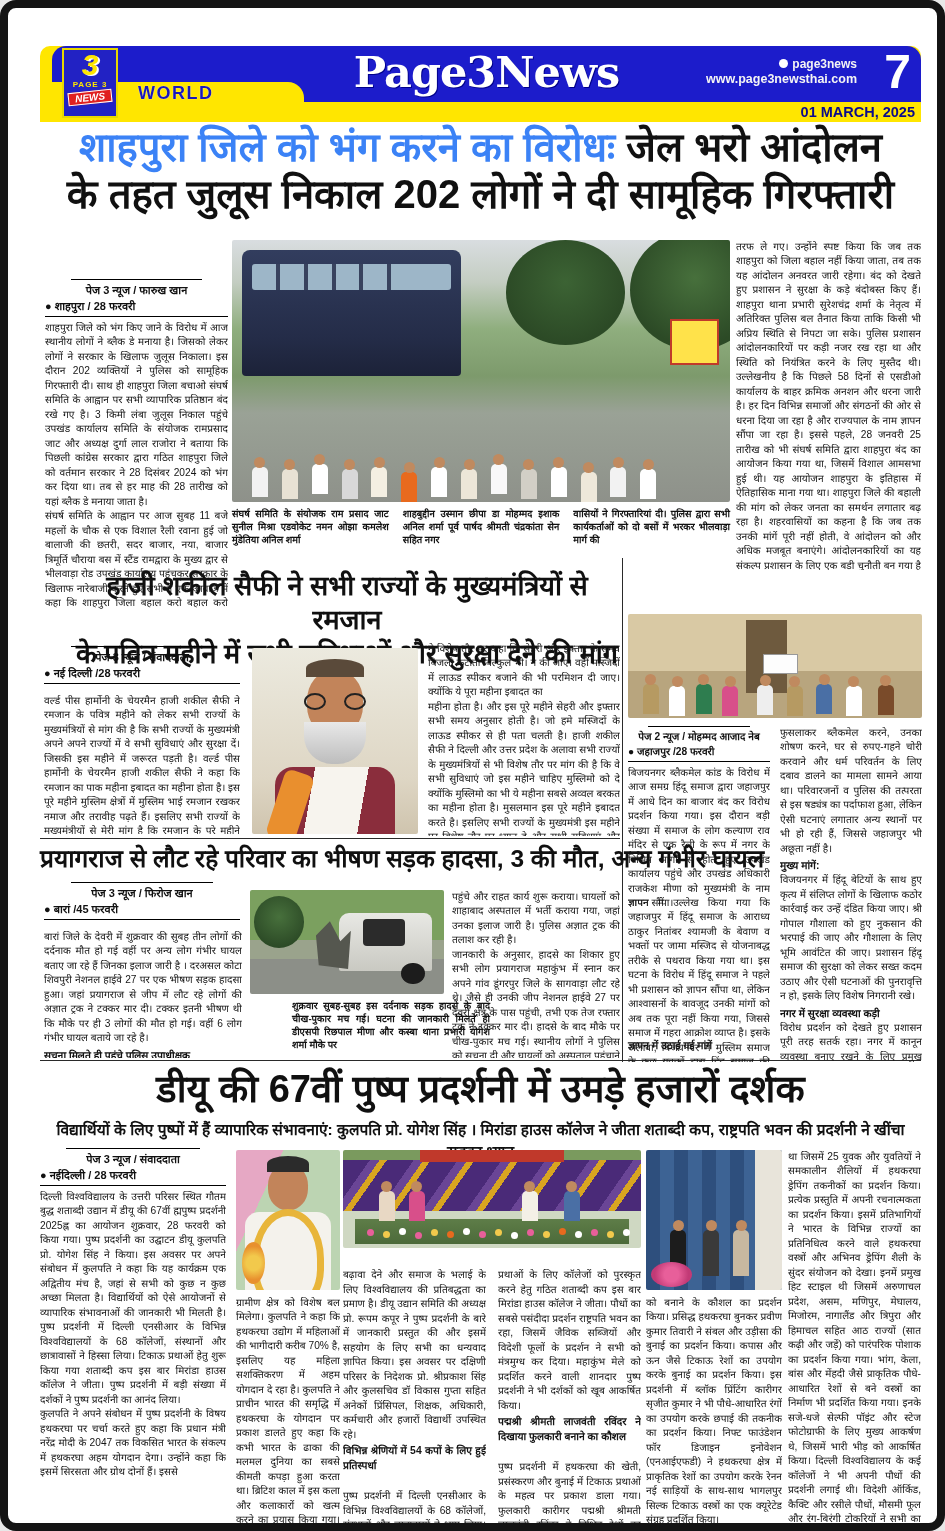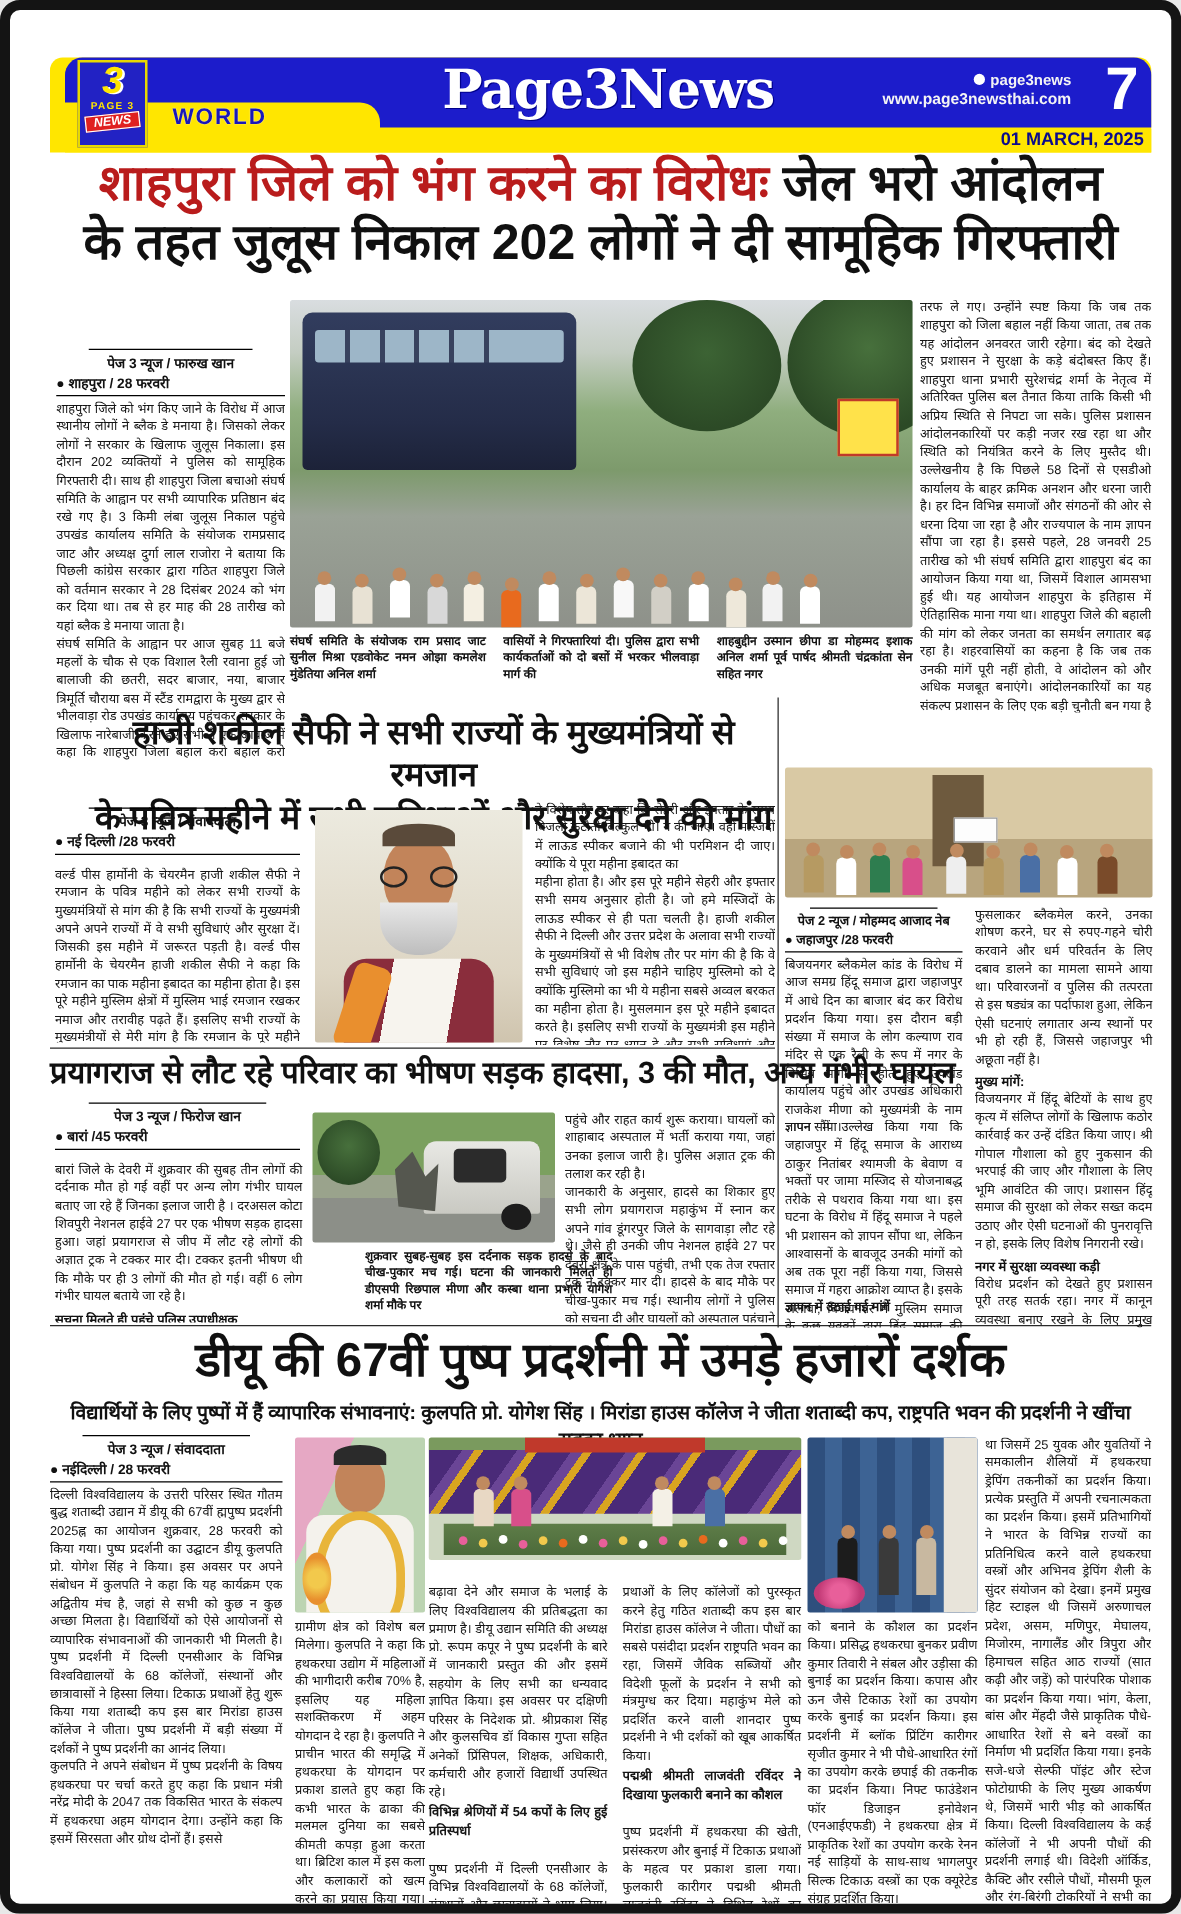--- a/index.html
+++ b/index.html
@@ -18,21 +18,21 @@
   .m-dot{display:inline-block;width:9px;height:9px;border-radius:50%;background:#fff;margin-right:4px;}
   .m-pageno{position:absolute;right:10px;top:-2px;font-size:48px;font-weight:800;color:#fff;}
   .m-date{position:absolute;left:12px;right:0;bottom:0;height:19px;background:#ffe600;text-align:right;font-size:14.5px;font-weight:800;color:#0a0a8c;line-height:19px;padding-right:6px;box-sizing:border-box;}
   .logo-box{position:absolute;left:22px;top:2px;width:56px;height:70px;background:#2222c4;border:2px solid #e8d800;box-sizing:border-box;text-align:center;z-index:3;}
   .logo-3{font-size:30px;font-weight:900;font-style:italic;color:#ffe600;line-height:30px;text-shadow:2px 1px 0 #fff;}
   .logo-page{font-size:8px;font-weight:bold;color:#ffe600;letter-spacing:1px;}
   .logo-news{margin:2px auto 0;width:42px;background:#e02020;color:#fff;font-size:10px;font-weight:900;font-style:italic;transform:rotate(-6deg);border:1px solid #fff;}
   
   .lead-head{left:32px;top:116px;width:881px;text-align:center;font-weight:800;line-height:1.18;}
   .lead-head .l1{font-size:40px;}
-  .lead-head .red{color:#b91c1c;}
+  .lead-head .red{color:#3b82f6;}
   .lead-head .l2{font-size:40px;color:#101010;}
   .head2{font-weight:800;color:#101010;line-height:1.25;}
   .body-txt{font-size:10.2px;line-height:1.42;text-align:justify;color:#151515;white-space:pre-line;overflow:hidden;}
   .seg-h{font-weight:bold;font-size:10.4px;margin:2px 0 1px;}
   .byline{margin-bottom:4px;}
   .bl-rule{border-top:1.6px solid #000;width:72%;margin:0 auto 2px;}
   .bl-name{text-align:center;font-weight:bold;font-size:11px;}
   .bl-place{font-weight:bold;font-size:11px;margin-top:1px;}
   .bl-rule2{border-top:1.2px solid #000;margin-top:3px;}
   .caption{font-size:9.6px;font-weight:bold;line-height:1.35;text-align:justify;color:#111;}
@@ -102,22 +102,22 @@
     <i class="pf" style="left:52%;bottom:3%;background:#f8f8f8;"></i>
     <i class="pf" style="left:58%;bottom:1%;background:#d2cfc6;"></i>
     <i class="pf" style="left:64%;bottom:2%;background:#ffffff;"></i>
     <i class="pf" style="left:70%;bottom:0;background:#eee8da;"></i>
     <i class="pf" style="left:76%;bottom:2%;background:#f2f2f2;"></i>
     <i class="pf" style="left:82%;bottom:1%;background:#ffffff;"></i>
   </div>
 
   <div class="abs" style="left:224px;top:500px;width:498px;height:52px;display:flex;gap:14px;">
     <div class="caption" style="width:160px;">संघर्ष समिति के संयोजक राम प्रसाद जाट सुनील मिश्रा एडवोकेट नमन ओझा कमलेश मुंडेतिया अनिल शर्मा</div>
+    <div class="caption" style="width:160px;">शाहबुद्दीन उस्मान छीपा डा मोहम्मद इशाक अनिल शर्मा पूर्व पार्षद श्रीमती चंद्रकांता सेन सहित नगर</div>
     <div class="caption" style="width:160px;">वासियों ने गिरफ्तारियां दी। पुलिस द्वारा सभी कार्यकर्ताओं को दो बसों में भरकर भीलवाड़ा मार्ग की</div>
-    <div class="caption" style="width:160px;">शाहबुद्दीन उस्मान छीपा डा मोहम्मद इशाक अनिल शर्मा पूर्व पार्षद श्रीमती चंद्रकांता सेन सहित नगर</div>
   </div>
 
   <div class="abs body-txt" style="left:728px;top:232px;width:185px;height:330px;">तरफ ले गए। उन्होंने स्पष्ट किया कि जब तक शाहपुरा को जिला बहाल नहीं किया जाता, तब तक यह आंदोलन अनवरत जारी रहेगा। बंद को देखते हुए प्रशासन ने सुरक्षा के कड़े बंदोबस्त किए हैं। शाहपुरा थाना प्रभारी सुरेशचंद्र शर्मा के नेतृत्व में अतिरिक्त पुलिस बल तैनात किया ताकि किसी भी अप्रिय स्थिति से निपटा जा सके। पुलिस प्रशासन आंदोलनकारियों पर कड़ी नजर रख रहा था और स्थिति को नियंत्रित करने के लिए मुस्तैद थी। उल्लेखनीय है कि पिछले 58 दिनों से एसडीओ कार्यालय के बाहर क्रमिक अनशन और धरना जारी है। हर दिन विभिन्न समाजों और संगठनों की ओर से धरना दिया जा रहा है और राज्यपाल के नाम ज्ञापन सौंपा जा रहा है। इससे पहले, 28 जनवरी 25 तारीख को भी संघर्ष समिति द्वारा शाहपुरा बंद का आयोजन किया गया था, जिसमें विशाल आमसभा हुई थी। यह आयोजन शाहपुरा के इतिहास में ऐतिहासिक माना गया था। शाहपुरा जिले की बहाली की मांग को लेकर जनता का समर्थन लगातार बढ़ रहा है। शहरवासियों का कहना है कि जब तक उनकी मांगें पूरी नहीं होती, वे आंदोलन को और अधिक मजबूत बनाएंगे। आंदोलनकारियों का यह संकल्प प्रशासन के लिए एक बड़ी चुनौती बन गया है और आने वाले दिनों में आंदोलन की तीव्रता और अधिक बढ़ने की संभावना है।</div>
 
   <div class="divider-v" style="left:614px;top:550px;height:504px;"></div>
   <div class="divider-h" style="left:32px;top:830px;width:580px;"></div>
   <div class="divider-h" style="left:32px;top:1052px;width:881px;"></div>
 
   <div class="abs" style="left:32px;top:562px;width:582px;height:266px;">
     <div class="head2" style="font-size:27px;text-align:center;margin-left:32px;">

